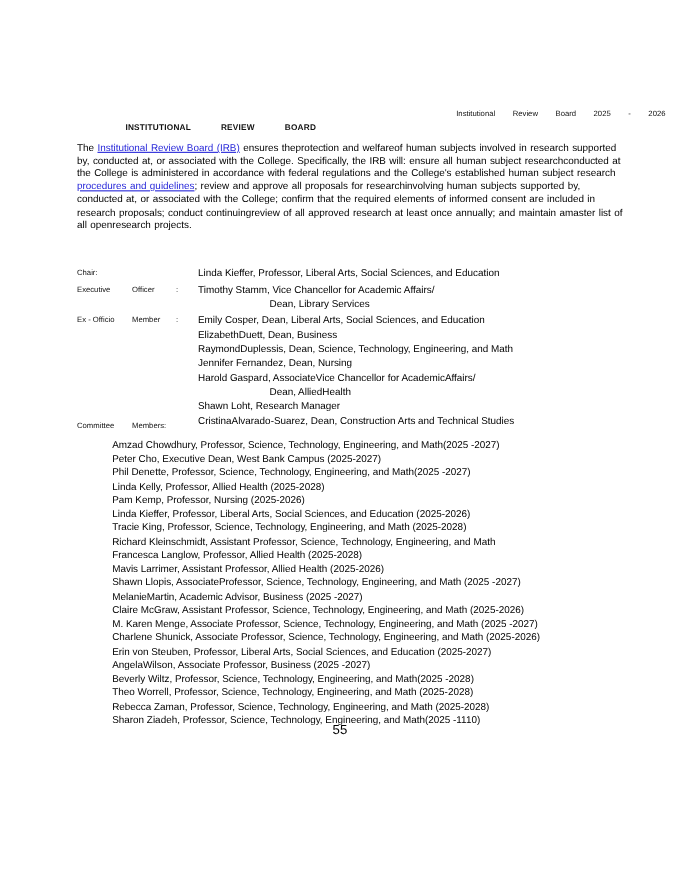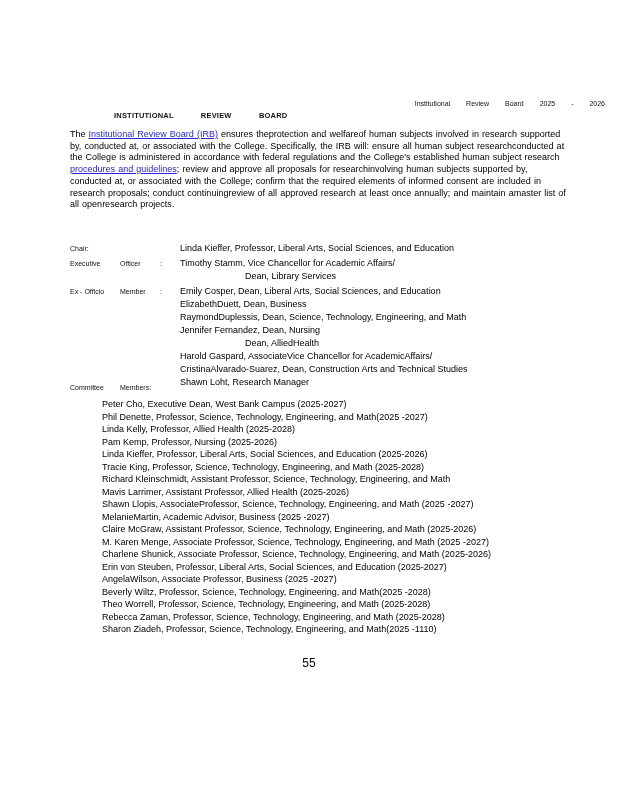--- a/index.html
+++ b/index.html
@@ -97,41 +97,43 @@
     <div class="role-label">
       <span class="lbl-part p1">Ex - Officio</span>
       <span class="lbl-part p2">Member</span>
       <span class="lbl-part p3">:</span>
     </div>
     <div class="role-lines">
           <div class="role-line">Emily Cosper, Dean, Liberal Arts, Social Sciences, and Education</div>
           <div class="role-line">ElizabethDuett, Dean, Business</div>
           <div class="role-line">RaymondDuplessis, Dean, Science, Technology, Engineering, and Math</div>
           <div class="role-line">Jennifer Fernandez, Dean, Nursing</div>
+          <div class="role-line">Harold Gaspard, AssociateVice Chancellor for AcademicAffairs/</div>
           <div class="role-line indent">Dean, AlliedHealth</div>
-          <div class="role-line">Harold Gaspard, AssociateVice Chancellor for AcademicAffairs/</div>
+          <div class="role-line">Shawn Loht, Research Manager</div>
           <div class="role-line">CristinaAlvarado-Suarez, Dean, Construction Arts and Technical Studies</div>
-          <div class="role-line">Shawn Loht, Research Manager</div>
         </div>
   </div>
 </div>
 
   <div class="committee">
     <div class="committee-label">
       <span class="lbl-part p1">Committee</span>
       <span class="lbl-part p2">Members:</span>
     </div>
     <div class="member-list">
+        <div class="member-line">Amzad Chowdhury, Professor, Science, Technology, Engineering, and Math(2025 -2027)</div>
         <div class="member-line">Peter Cho, Executive Dean, West Bank Campus (2025-2027)</div>
         <div class="member-line">Phil Denette, Professor, Science, Technology, Engineering, and Math(2025 -2027)</div>
         <div class="member-line">Linda Kelly, Professor, Allied Health (2025-2028)</div>
         <div class="member-line">Pam Kemp, Professor, Nursing (2025-2026)</div>
         <div class="member-line">Linda Kieffer, Professor, Liberal Arts, Social Sciences, and Education (2025-2026)</div>
         <div class="member-line">Tracie King, Professor, Science, Technology, Engineering, and Math (2025-2028)</div>
         <div class="member-line">Richard Kleinschmidt, Assistant Professor, Science, Technology, Engineering, and Math</div>
+        <div class="member-line">Francesca Langlow, Professor, Allied Health (2025-2028)</div>
         <div class="member-line">Mavis Larrimer, Assistant Professor, Allied Health (2025-2026)</div>
         <div class="member-line">Shawn Llopis, AssociateProfessor, Science, Technology, Engineering, and Math (2025 -2027)</div>
         <div class="member-line">MelanieMartin, Academic Advisor, Business (2025 -2027)</div>
         <div class="member-line">Claire McGraw, Assistant Professor, Science, Technology, Engineering, and Math (2025-2026)</div>
         <div class="member-line">M. Karen Menge, Associate Professor, Science, Technology, Engineering, and Math (2025 -2027)</div>
         <div class="member-line">Charlene Shunick, Associate Professor, Science, Technology, Engineering, and Math (2025-2026)</div>
         <div class="member-line">Erin von Steuben, Professor, Liberal Arts, Social Sciences, and Education (2025-2027)</div>
         <div class="member-line">AngelaWilson, Associate Professor, Business (2025 -2027)</div>
         <div class="member-line">Beverly Wiltz, Professor, Science, Technology, Engineering, and Math(2025 -2028)</div>
         <div class="member-line">Theo Worrell, Professor, Science, Technology, Engineering, and Math (2025-2028)</div>

